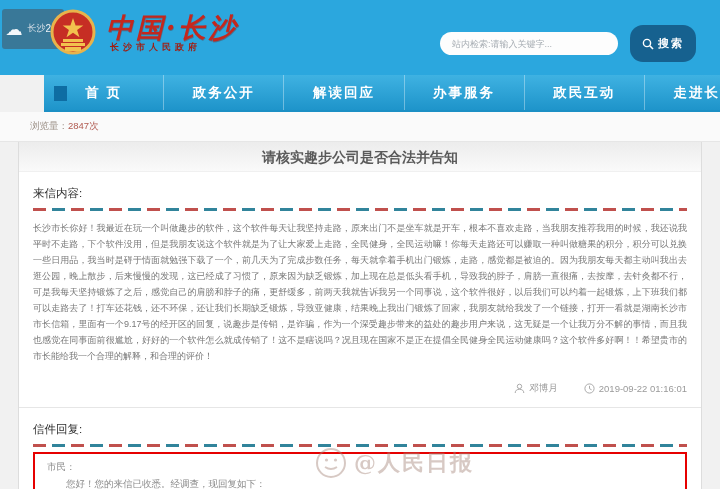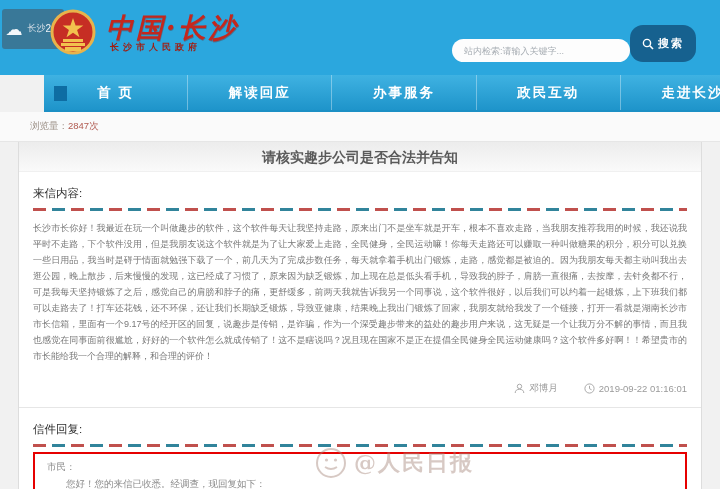--- a/index.html
+++ b/index.html
@@ -33,21 +33,21 @@
     font-family: "DejaVu Serif", serif; font-style: italic; font-weight: bold;
     font-size: 27px; color: #c4271d; letter-spacing: 3px; line-height: 1;
     text-shadow: 0.5px 0.5px 0 rgba(120,20,10,0.35);
   }
   .logo-subtitle {
     margin-left: 4px;
     font-size: 9px; color: #9e2015; letter-spacing: 4px; font-weight: bold;
   }
   .search-area {
     position: absolute; right: 24px; top: 25px;
-    display: flex; align-items: flex-end; gap: 0;
+    display: flex; align-items: center; gap: 12px;
   }
   .search-input {
     width: 178px; height: 23px; border: none; border-radius: 12px;
     padding: 0 12px; font-size: 9px; color: #666; background: #fdfdfd;
     outline: none;
   }
   .search-input::placeholder { color: #a8aeb4; }
   .search-button {
     height: 37px; padding: 0 12px; border: none; border-radius: 13px;
     background: #16618f; color: #fff; font-size: 11px; font-weight: bold;
@@ -170,20 +170,21 @@
         </svg>
       </span>
       <span>搜索</span>
     </button>
   </div>
 </header>
 
 <nav class="main-nav">
   <span class="nav-accent"></span>
   <div class="nav-item">首 页</div>
+  <div class="nav-item">政务公开</div>
   <div class="nav-item">解读回应</div>
   <div class="nav-item">办事服务</div>
   <div class="nav-item">政民互动</div>
   <div class="nav-item">走进长沙</div>
 </nav>
 
 <div class="breadcrumb-bar">
   <div class="views">
     <span>浏览量：</span><span class="views-value">2847次</span>
   </div>

